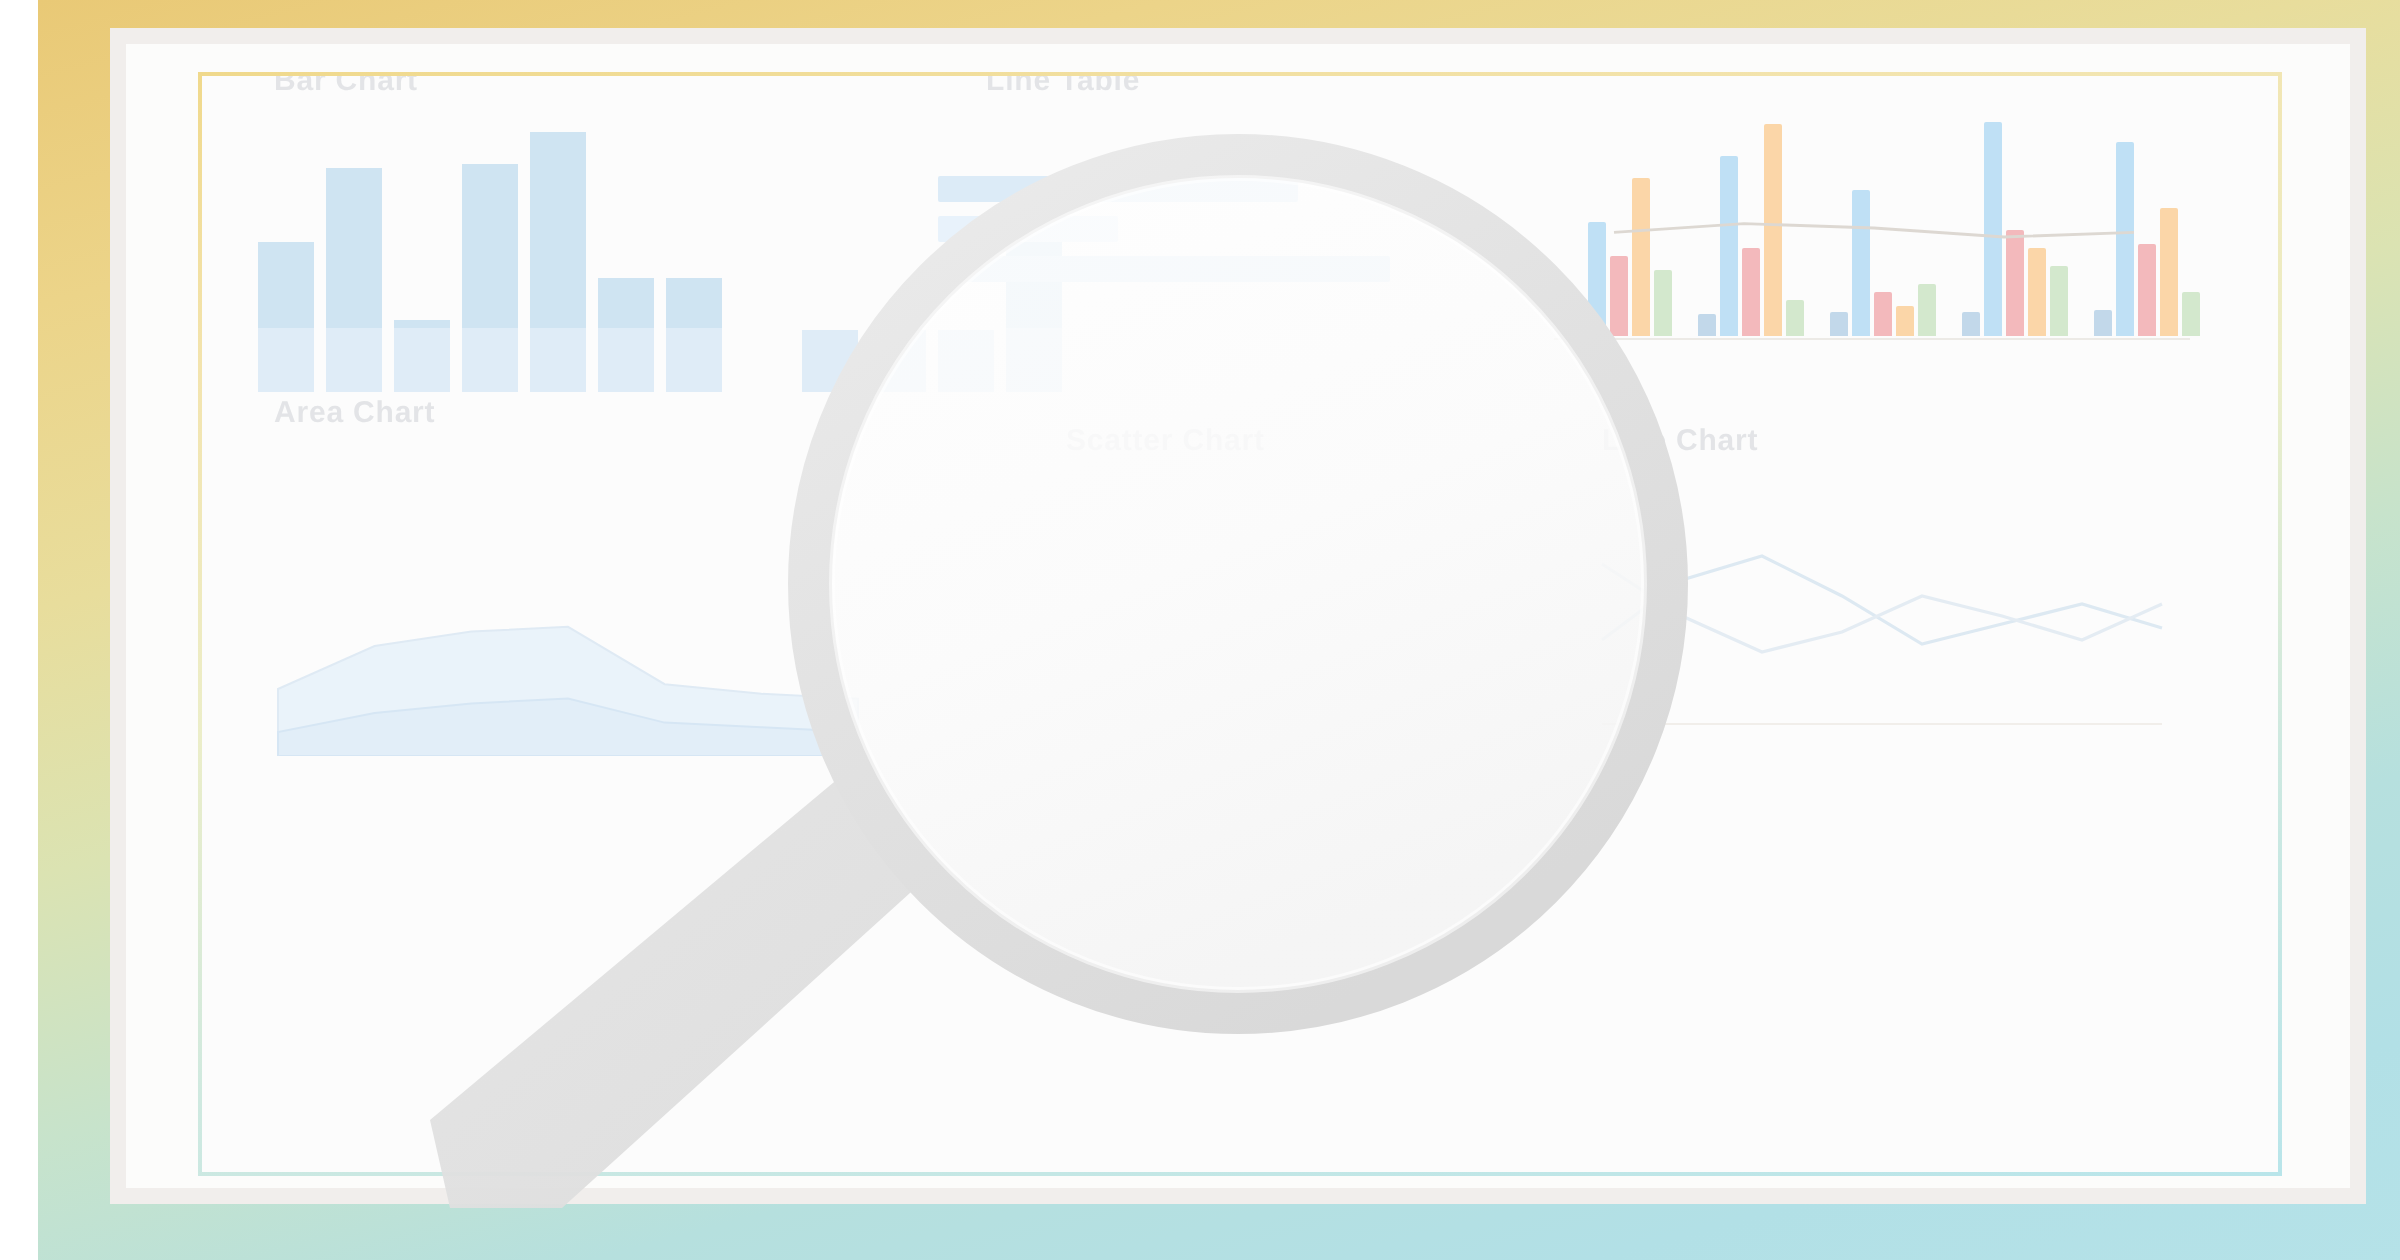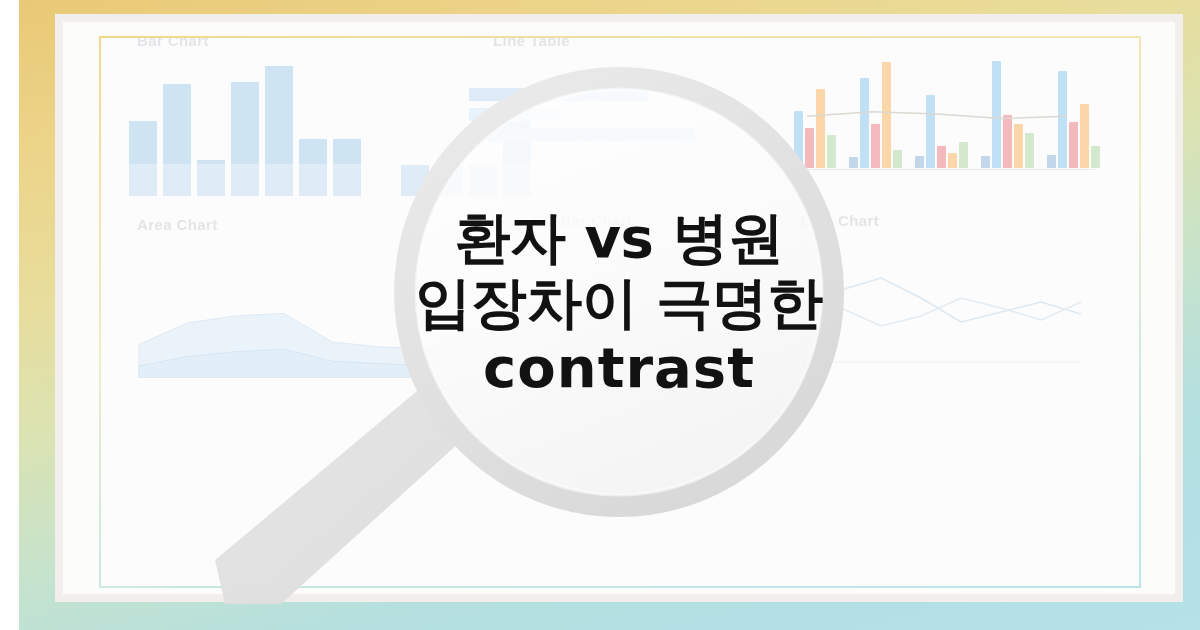--- a/index.html
+++ b/index.html
@@ -91,21 +91,21 @@
 <div class="stage">
 
   <div class="mat"></div>
   <div class="mat-inner"></div>
 
   <div class="accent-frame">
     <div class="canvas">
 
       <div class="panel-label" style="left:36px;top:-6px;">Bar Chart</div>
       <div class="panel-label" style="left:392px;top:-6px;">Line Table</div>
-      <div class="panel-label" style="left:36px;top:178px;">Area Chart</div>
+      <div class="panel-label" style="left:36px;top:160px;">Area Chart</div>
       <div class="panel-label" style="left:432px;top:174px;">Scatter Chart</div>
       <div class="panel-label" style="left:700px;top:174px;">Line Chart</div>
 
       <div class="barchart" id="barchart" style="left:28px;top:28px;height:130px;">
           <div class="bar" style="height: 75px;">
             <div class="seg" style="background: rgb(207, 228, 242); height: 43px;"></div>
             <div class="seg" style="background: rgb(223, 236, 247); height: 32px;"></div>
           </div>
           <div class="bar" style="height: 112px;">
             <div class="seg" style="background: rgb(207, 228, 242); height: 80px;"></div>
@@ -236,19 +236,14 @@
     <g>
       <path d="M 452 432 L 262 604 L 206 604 L 196 560 L 404 386 Z" fill="url(#handg)" opacity="0.95"></path>
     </g>
 
     <circle cx="600" cy="292" r="208" fill="url(#lensg)"></circle>
 
     <circle cx="600" cy="292" r="214" fill="none" stroke="url(#ringg)" stroke-width="22"></circle>
     <circle cx="600" cy="292" r="203" fill="none" stroke="#ffffff" stroke-width="3" opacity="0.55"></circle>
   </svg>
 
-  <div class="title">
-    <span class="ln">환자 vs 병원</span>
-    <span class="ln">입장차이 극명한</span>
-    <span class="ln en">contrast</span>
-  </div>
 
 </div>
 
 </body></html>

